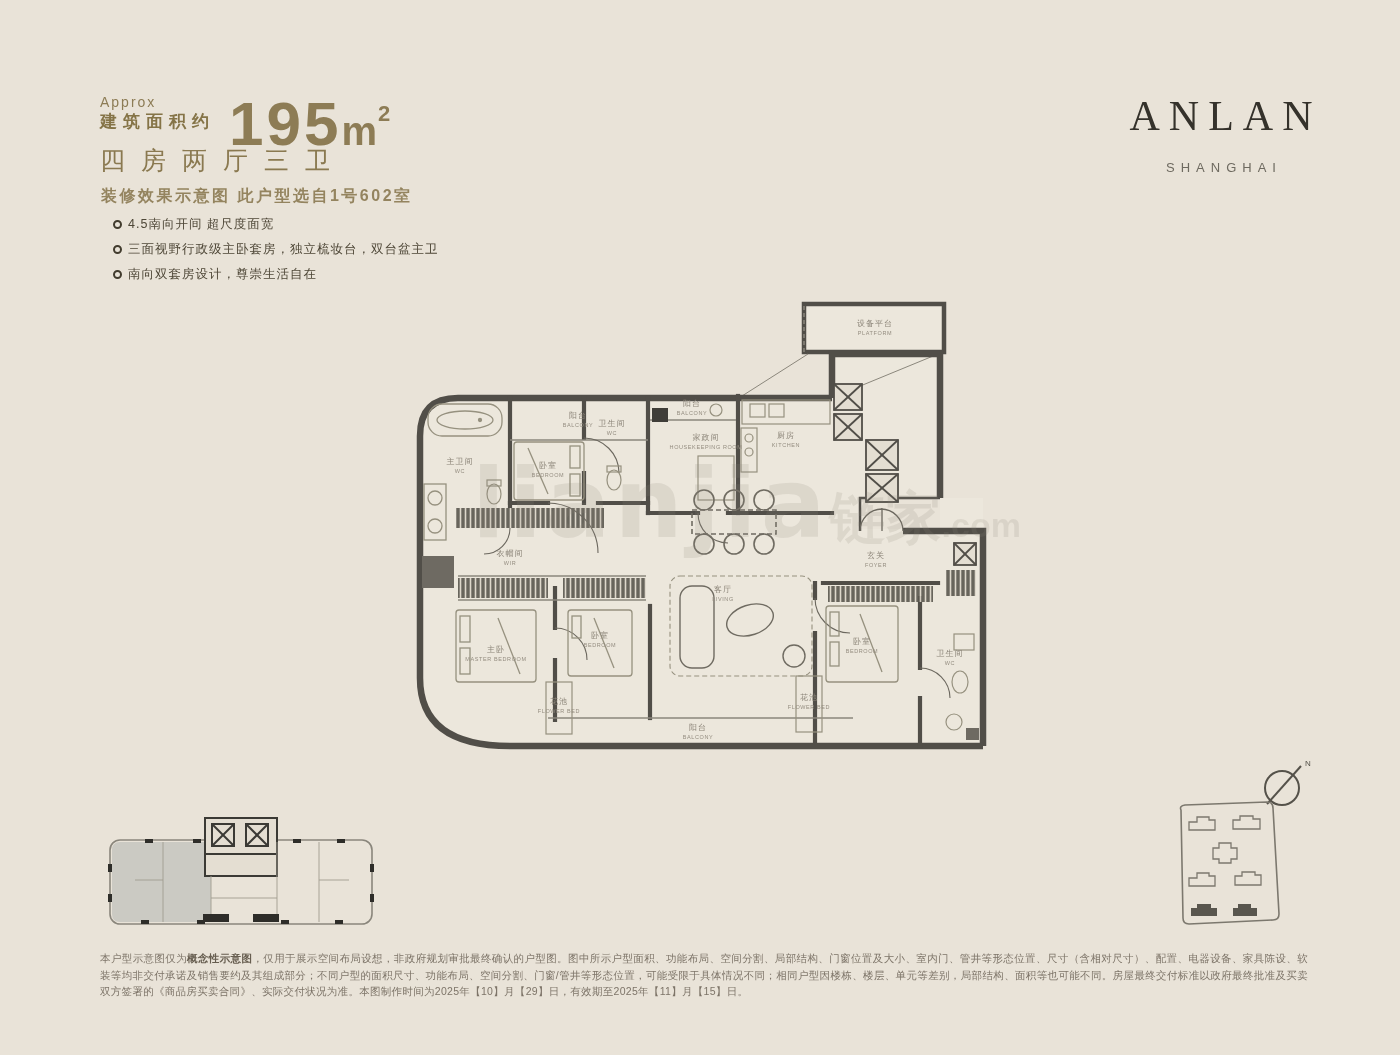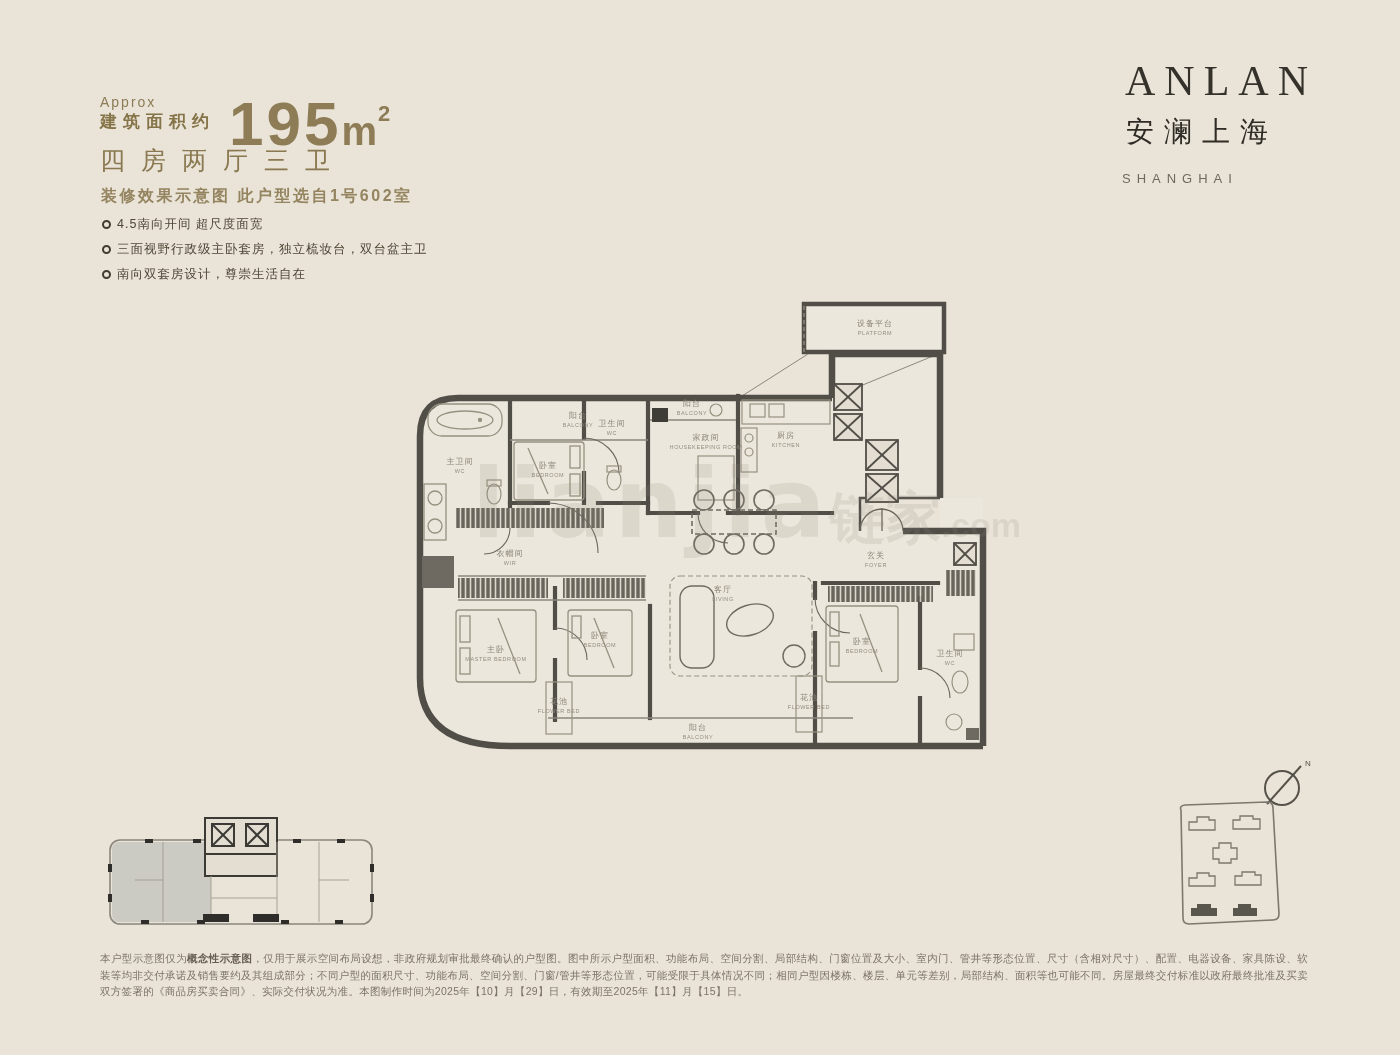--- a/index.html
+++ b/index.html
@@ -10,26 +10,26 @@
   
   .hdr{left:100px;top:86px;display:flex;align-items:flex-start;}
   .hdr-col{display:flex;flex-direction:column;margin-top:8px;}
   .approx{font-size:14px;letter-spacing:2px;color:#8d7c55;}
   .area-label{font-size:17px;font-weight:bold;letter-spacing:6px;color:#857447;}
   .big-num{font-size:62px;line-height:56px;color:#8d7c55;letter-spacing:3px;margin-left:14px;font-weight:700;}
   .big-unit{font-size:40px;letter-spacing:1px;}
   .big-sup{font-size:22px;vertical-align:24px;}
   .layout-title{left:100px;top:144px;font-size:25px;font-weight:500;color:#8a7950;letter-spacing:16px;white-space:nowrap;}
   .subtitle{left:101px;top:186px;font-size:16px;color:#94845f;letter-spacing:2.5px;font-weight:bold;}
-  .features{left:102px;top:212px;}
+  .features{left:113px;top:212px;}
   .feat{display:flex;align-items:center;height:25px;font-size:12.5px;color:#4e4737;letter-spacing:1px;}
   .dot{width:9px;height:9px;border:2.5px solid #423c2e;border-radius:50%;box-sizing:border-box;margin-right:6px;flex:0 0 auto;}
 
   
-  .brand{left:1116px;top:57px;width:210px;text-align:left;}
+  .brand{left:1116px;top:92px;width:210px;text-align:center;}
   .brand-name{font-family:"Liberation Serif","DejaVu Serif",serif;font-size:42px;color:#35322b;letter-spacing:9px;margin-left:9px;}
   .brand-cn{font-size:28px;color:#2f2c26;letter-spacing:10px;margin-left:10px;margin-top:8px;font-weight:500;}
   .brand-sub{font-size:13px;color:#6e6a60;letter-spacing:6px;margin-left:6px;margin-top:20px;}
 
   
   .plan-wrap{left:398px;top:288px;width:620px;height:482px;}
   .watermark{left:472px;top:448px;color:#8d867a;opacity:.16;pointer-events:none;white-space:nowrap;}
   .wm-latin{font-size:96px;font-weight:bold;letter-spacing:4px;font-family:"DejaVu Sans",sans-serif;}
   .wm-cn{font-size:56px;font-weight:bold;}
   .wm-suffix{font-size:34px;font-weight:bold;}
@@ -63,21 +63,20 @@
       <span>三面视野行政级主卧套房，独立梳妆台，双台盆主卫</span>
     </div>
   <div class="feat">
       <span class="dot"></span>
       <span>南向双套房设计，尊崇生活自在</span>
     </div>
 </div>
 
 <div class="abs brand">
   <div class="brand-name">ANLAN</div>
-  <div class="brand-cn">安澜上海</div>
   <div class="brand-sub">SHANGHAI</div>
 </div>
 
 <div class="abs plan-wrap">
 <svg width="620" height="482" viewBox="0 0 620 482">
   <defs>
     <pattern id="hatch" width="5" height="10" patternUnits="userSpaceOnUse">
       <rect width="5" height="10" fill="#5a574f"></rect>
       <path d="M2.5,0 V10" stroke="#ddd7ca" stroke-width="1.6"></path>
     </pattern>

